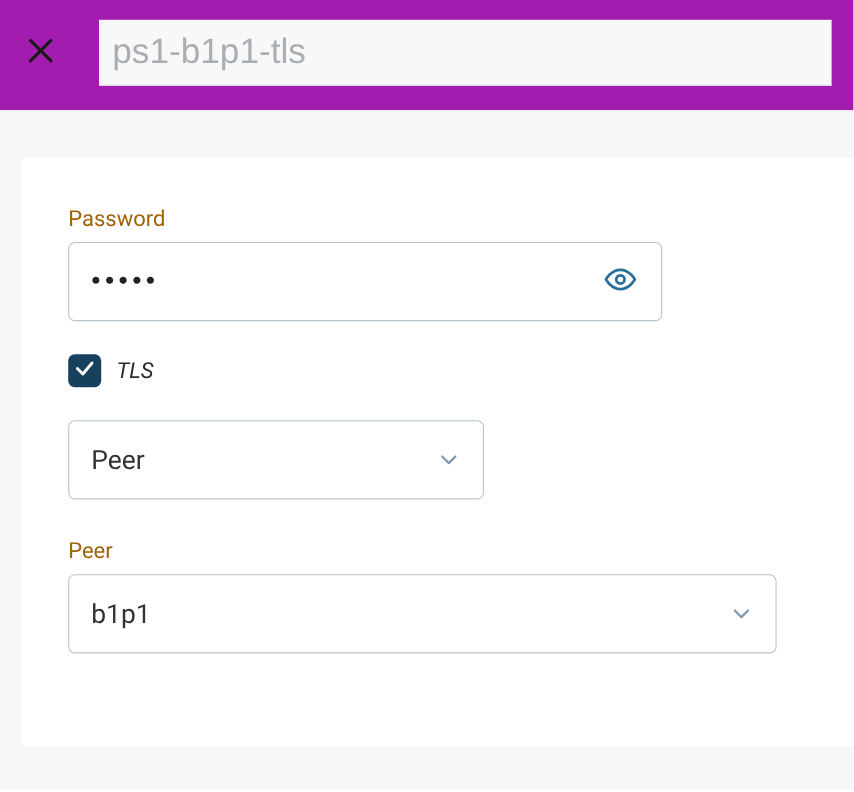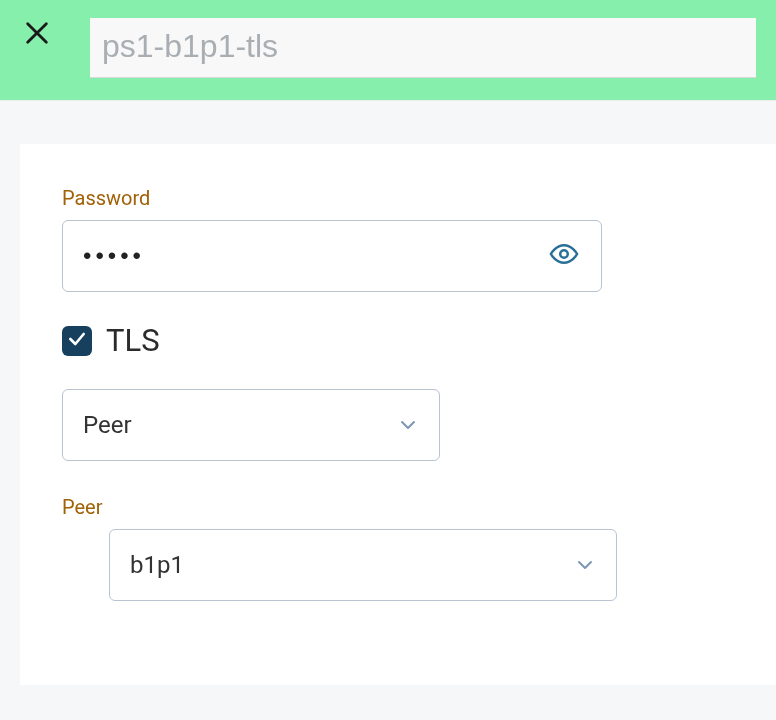--- a/index.html
+++ b/index.html
@@ -6,22 +6,23 @@
     body {
       font-family: -apple-system, BlinkMacSystemFont, "Segoe UI", Roboto, "Helvetica Neue", Arial, sans-serif;
       background: #fff;
       color: #333;
       width: 776px;
       height: 720px;
       overflow: hidden;
     }
     .header {
       display: flex;
+      align-items: center;
       padding: 18px 20px 22px 20px;
-      background: #86efac;
+      background: #a21caf;
     }
     .close-btn {
       width: 34px;
       height: 34px;
       display: flex;
       align-items: center;
       justify-content: center;
       cursor: pointer;
       margin-right: 36px;
       flex-shrink: 0;
@@ -100,30 +101,31 @@
       border-radius: 6px;
       background: #17405f;
       display: flex;
       align-items: center;
       justify-content: center;
       cursor: pointer;
       flex-shrink: 0;
     }
     .checkbox svg { width: 20px; height: 20px; }
     .checkbox-label {
-      font-size: 31px;
+      font-size: 20px;
       color: #2b2b2b;
       font-weight: 400;
+      font-style: italic;
     }
     .select-wrap {
       position: relative;
       margin-bottom: 34px;
     }
     .select-type { width: 378px; }
-    .select-peer { width: 508px; margin-left: 47px; }
+    .select-peer { width: 644px; }
     .select-field {
       width: 100%;
       height: 72px;
       border: 1px solid #b8c4cf;
       border-radius: 6px;
       padding: 0 50px 0 20px;
       font-size: 24px;
       color: #333;
       background: #fff;
       outline: none;

